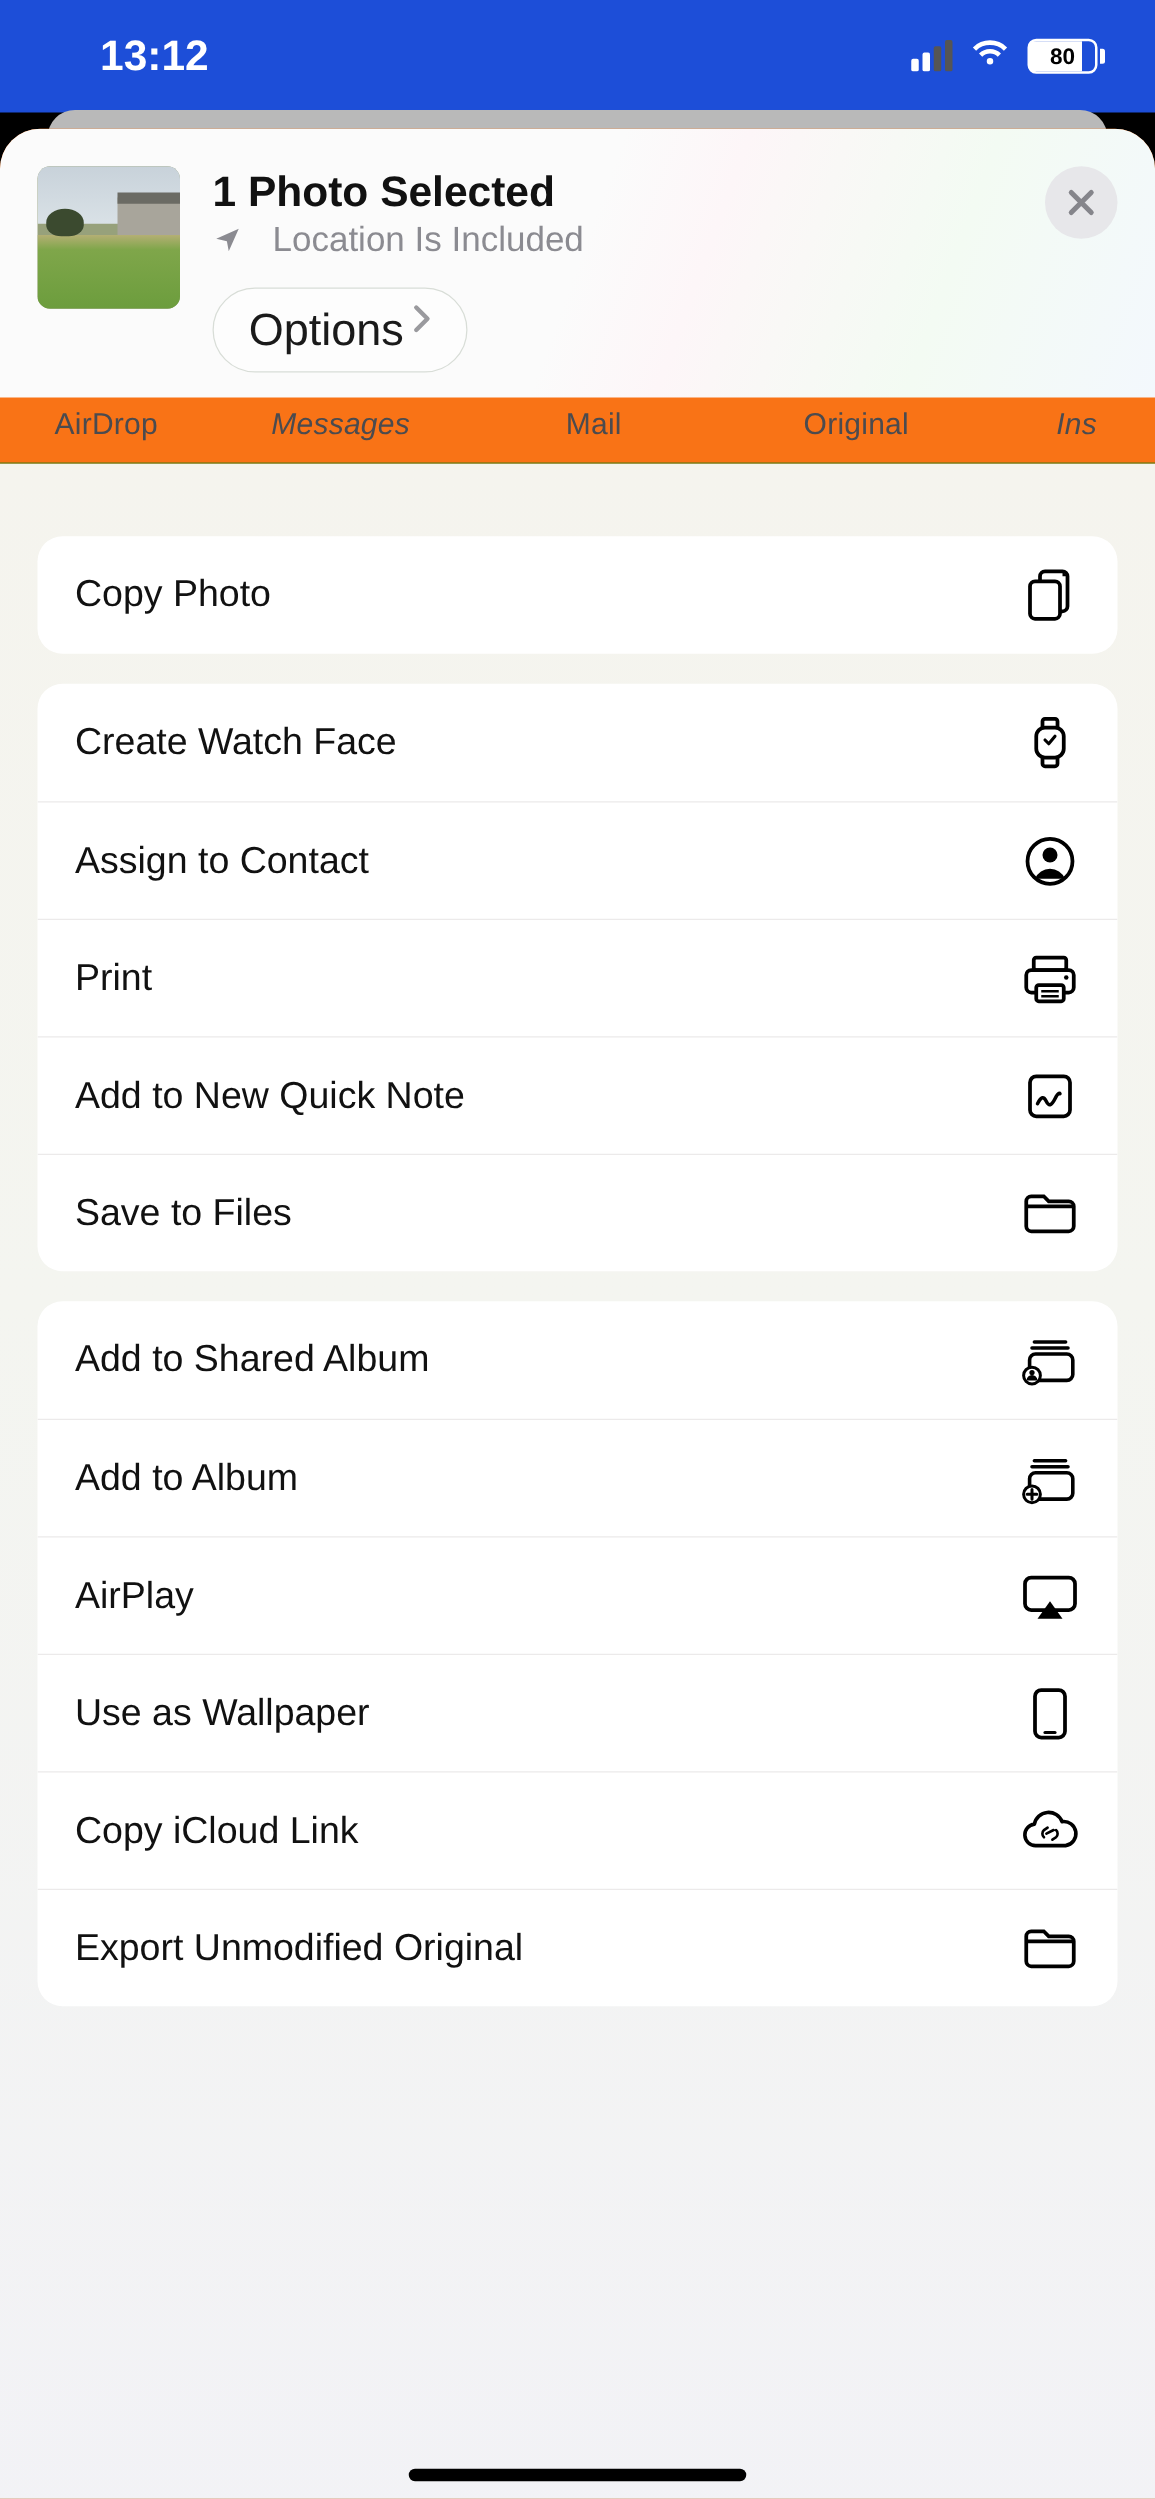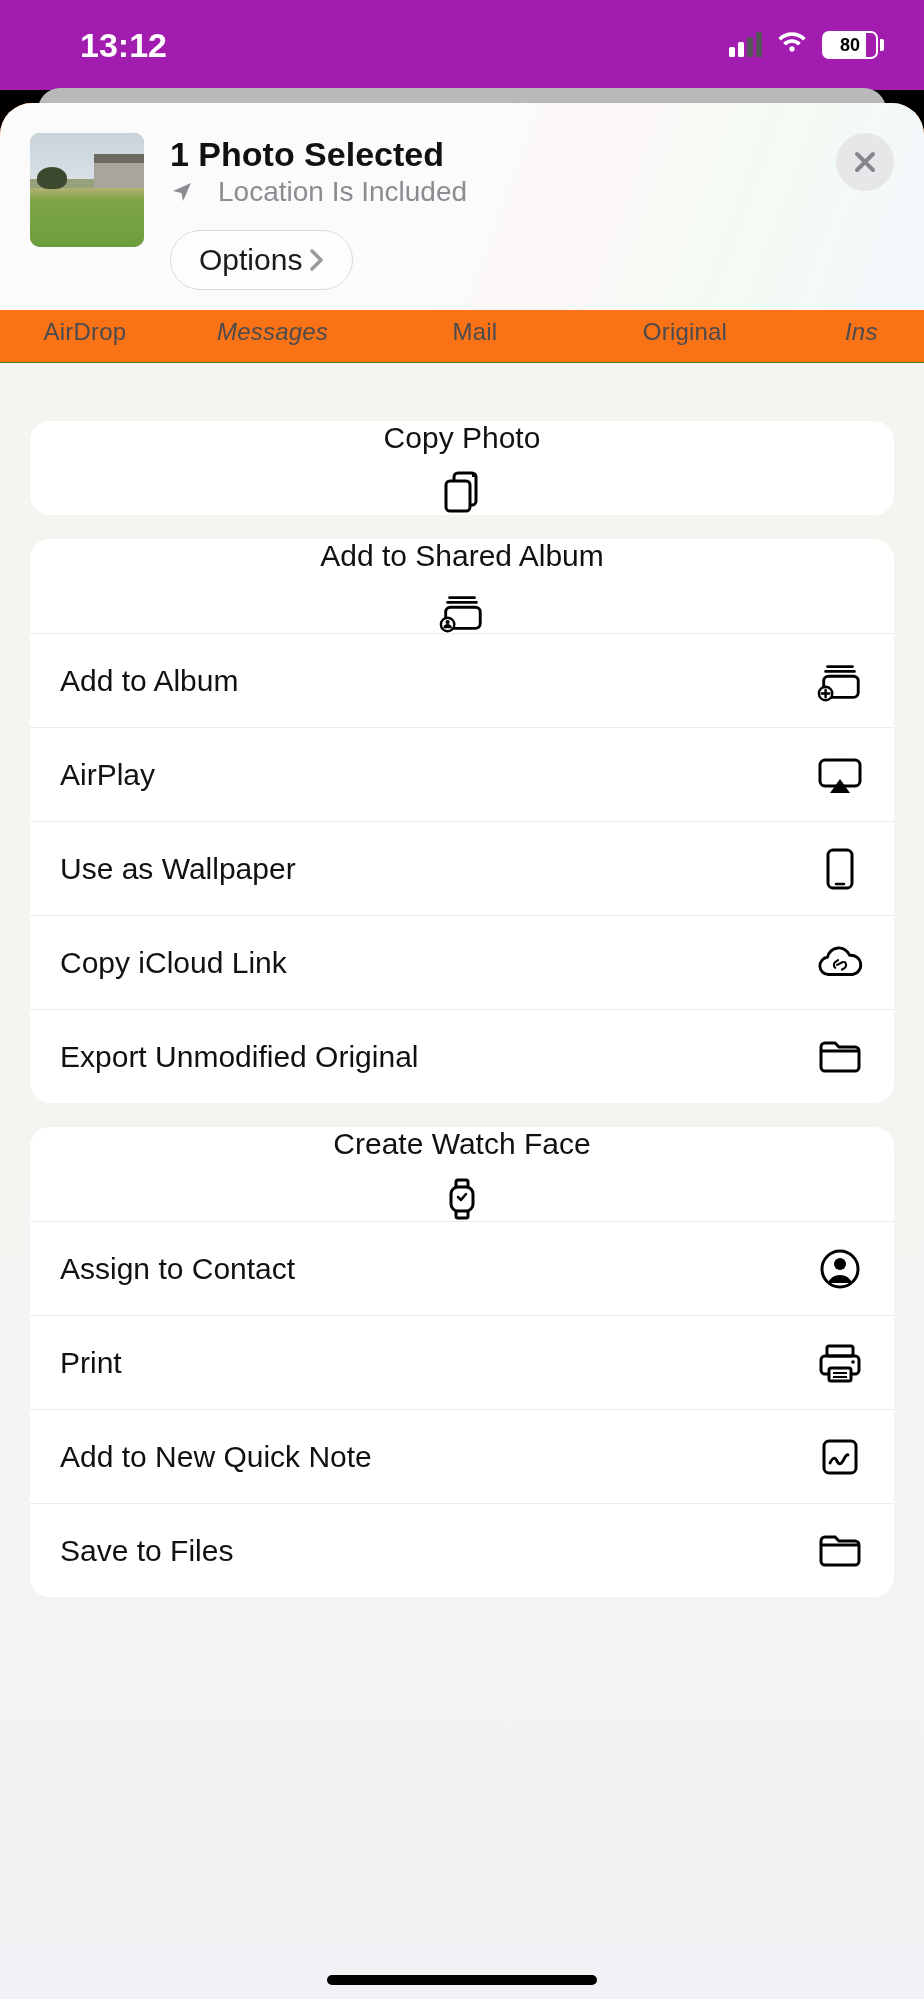--- a/index.html
+++ b/index.html
@@ -6,21 +6,21 @@
   html, body {
     width: 924px;
     height: 1999px;
     font-family: -apple-system, "SF Pro Text", "Helvetica Neue", Arial, sans-serif;
     background: #000;
     overflow: hidden;
   }
   
   .status-bar {
     height: 90px;
-    background: #a21caf;
+    background: #1d4ed8;
     color: #fff;
     display: flex;
     align-items: center;
     padding: 0 40px 0 80px;
     font-weight: 600;
     font-size: 34px;
     justify-content: space-between;
   }
   .status-right { display: flex; align-items: flex-start; gap: 14px; }
   .signal-bars { display: flex; align-items: flex-end; gap: 3px; height: 26px; }
@@ -72,26 +72,26 @@
   .thumb .roof { position:absolute; top:18%; right:0; width:44%; height:8%; background:#6b6b64;}
   .thumb .grass { position:absolute; inset:48% 0 0 0; background:linear-gradient(#b4af74 0%, #7fa64a 20%, #6c9d3d 100%);}
   .thumb .tree { position:absolute; top:30%; left:6%; width:30px; height:22px; background:#3b4a2f; border-radius:50% 50% 40% 40%;}
 
   .header-text { flex: 1; padding-top: 2px;}
   .title { font-size: 34px; font-weight: 700; color: #111; }
   .subtitle { font-size: 28px; color: #8b8b91; margin-top: 2px; display:flex; align-items:center; gap:24px;}
   .loc-icon { display:inline-block; }
   .options-btn {
     margin-top: 22px;
-    display: inline-flex; align-items: center; gap: 6px;
+    display: inline-flex; gap: 6px;
     padding: 12px 26px 12px 28px;
     border: 1.5px solid #d8ddd7;
     background: rgba(255,255,255,.5);
     border-radius: 40px;
-    font-size: 30px; color: #1a1a1a; font-weight:500;
+    font-size: 36px; color: #1a1a1a; font-weight:500;
   }
   .close-btn {
     width: 58px; height: 58px; border-radius: 50%;
     background: #e7e7ea; display: flex; align-items: center; justify-content: center;
     flex-shrink: 0;
   }
 
   .app-row {
     display: flex; padding: 8px 0 16px 0;
     font-size: 24px; color: #4b4b4f; letter-spacing: .2px;
@@ -118,21 +118,21 @@
     overflow: hidden;
   }
   .row {
     display: flex; align-items: center; justify-content: space-between;
     padding: 0 30px;
     height: 94px;
     font-size: 30px;
     color: #111;
     border-top: 1px solid #eceaea;
   }
-  .group .row:first-child { border-top: none; flex-direction: column; }
+  .group .row:first-child { border-top: none; }
   .row .label { }
   .row .ico { width: 48px; display:flex; justify-content:center; align-items:center; }
 
   
   .home-indicator {
     position: absolute;
     bottom: 14px; left: 50%; transform: translateX(-50%);
     width: 270px; height: 10px; border-radius: 6px; background: #000;
   }
 </style>
@@ -214,82 +214,20 @@
               <rect x="6" y="12" width="24" height="30" rx="4" fill="none" stroke="#000" stroke-width="3"></rect>
               <path d="M14 12V8a4 4 0 0 1 4-4h14a4 4 0 0 1 4 4v24a4 4 0 0 1-4 4h-2" fill="none" stroke="#000" stroke-width="3"></path>
               <path d="M32 4l4 4h-4z" fill="#000"></path>
             </svg>
         </span>
       </div>
     </div>
 
     <div class="group">
       <div class="row">
-        <span class="label">Add to Shared Album</span>
-        <span class="ico">
-          <svg width="50" height="42" viewBox="0 0 50 42">
-              <path d="M12 6h26M10 11h30" stroke="#000" stroke-width="3" stroke-linecap="round"></path>
-              <rect x="8" y="16" width="36" height="22" rx="5" fill="none" stroke="#000" stroke-width="3"></rect>
-              <circle cx="10" cy="34" r="7" fill="#fff" stroke="#000" stroke-width="2.5"></circle>
-              <circle cx="10" cy="31.5" r="2.2" fill="#000"></circle>
-              <path d="M5.5 38a4.5 4.5 0 0 1 9 0" fill="#000"></path>
-            </svg>
-        </span>
-      </div>
-      <div class="row">
-        <span class="label">Add to Album</span>
-        <span class="ico">
-          <svg width="50" height="42" viewBox="0 0 50 42">
-              <path d="M12 6h26M10 11h30" stroke="#000" stroke-width="3" stroke-linecap="round"></path>
-              <rect x="8" y="16" width="36" height="22" rx="5" fill="none" stroke="#000" stroke-width="3"></rect>
-              <circle cx="10" cy="34" r="7" fill="#fff" stroke="#000" stroke-width="2.5"></circle>
-              <path d="M10 30v8M6 34h8" stroke="#000" stroke-width="2.5" stroke-linecap="round"></path>
-            </svg>
-        </span>
-      </div>
-      <div class="row">
-        <span class="label">AirPlay</span>
-        <span class="ico">
-          <svg width="48" height="40" viewBox="0 0 48 40">
-              <rect x="4" y="5" width="40" height="26" rx="5" fill="none" stroke="#000" stroke-width="3"></rect>
-              <path d="M24 24 L34 38 H14 Z" fill="#000"></path>
-            </svg>
-        </span>
-      </div>
-      <div class="row">
-        <span class="label">Use as Wallpaper</span>
-        <span class="ico">
-          <svg width="30" height="44" viewBox="0 0 30 44">
-              <rect x="3" y="3" width="24" height="38" rx="5" fill="none" stroke="#000" stroke-width="3"></rect>
-              <line x1="11" y1="37" x2="19" y2="37" stroke="#000" stroke-width="2.5" stroke-linecap="round"></line>
-            </svg>
-        </span>
-      </div>
-      <div class="row">
-        <span class="label">Copy iCloud Link</span>
-        <span class="ico">
-          <svg width="50" height="36" viewBox="0 0 50 36">
-              <path d="M38 30H13a9 9 0 0 1-1-17.94A12 12 0 0 1 35 10a9 9 0 0 1 3 20Z" fill="none" stroke="#000" stroke-width="3" stroke-linejoin="round"></path>
-              <path d="M20 23a4 4 0 0 1 0-6l3-2M30 17a4 4 0 0 1 0 6l-3 2M22 20l6-3" stroke="#000" stroke-width="2.2" stroke-linecap="round" fill="none"></path>
-            </svg>
-        </span>
-      </div>
-      <div class="row">
-        <span class="label">Export Unmodified Original</span>
-        <span class="ico">
-          <svg width="46" height="36" viewBox="0 0 46 36">
-              <path d="M4 10V8a4 4 0 0 1 4-4h10l4 4h16a4 4 0 0 1 4 4v16a4 4 0 0 1-4 4H8a4 4 0 0 1-4-4V10Z" fill="none" stroke="#000" stroke-width="3"></path>
-              <line x1="4" y1="12" x2="42" y2="12" stroke="#000" stroke-width="3"></line>
-            </svg>
-        </span>
-      </div>
-    </div>
-
-    <div class="group">
-      <div class="row">
         <span class="label">Create Watch Face</span>
         <span class="ico">
           <svg width="32" height="44" viewBox="0 0 32 44">
               <rect x="5" y="10" width="22" height="24" rx="7" fill="none" stroke="#000" stroke-width="3"></rect>
               <path d="M10 10V5a2 2 0 0 1 2-2h8a2 2 0 0 1 2 2v5M10 34v5a2 2 0 0 0 2 2h8a2 2 0 0 0 2-2v-5" fill="none" stroke="#000" stroke-width="3"></path>
               <path d="M12 20l3 3 5-6" fill="none" stroke="#000" stroke-width="2.5" stroke-linecap="round" stroke-linejoin="round"></path>
             </svg>
         </span>
       </div>
       <div class="row">
@@ -328,16 +266,78 @@
         <span class="label">Save to Files</span>
         <span class="ico">
           <svg width="46" height="36" viewBox="0 0 46 36">
               <path d="M4 10V8a4 4 0 0 1 4-4h10l4 4h16a4 4 0 0 1 4 4v16a4 4 0 0 1-4 4H8a4 4 0 0 1-4-4V10Z" fill="none" stroke="#000" stroke-width="3"></path>
               <line x1="4" y1="12" x2="42" y2="12" stroke="#000" stroke-width="3"></line>
             </svg>
         </span>
       </div>
     </div>
 
+    <div class="group">
+      <div class="row">
+        <span class="label">Add to Shared Album</span>
+        <span class="ico">
+          <svg width="50" height="42" viewBox="0 0 50 42">
+              <path d="M12 6h26M10 11h30" stroke="#000" stroke-width="3" stroke-linecap="round"></path>
+              <rect x="8" y="16" width="36" height="22" rx="5" fill="none" stroke="#000" stroke-width="3"></rect>
+              <circle cx="10" cy="34" r="7" fill="#fff" stroke="#000" stroke-width="2.5"></circle>
+              <circle cx="10" cy="31.5" r="2.2" fill="#000"></circle>
+              <path d="M5.5 38a4.5 4.5 0 0 1 9 0" fill="#000"></path>
+            </svg>
+        </span>
+      </div>
+      <div class="row">
+        <span class="label">Add to Album</span>
+        <span class="ico">
+          <svg width="50" height="42" viewBox="0 0 50 42">
+              <path d="M12 6h26M10 11h30" stroke="#000" stroke-width="3" stroke-linecap="round"></path>
+              <rect x="8" y="16" width="36" height="22" rx="5" fill="none" stroke="#000" stroke-width="3"></rect>
+              <circle cx="10" cy="34" r="7" fill="#fff" stroke="#000" stroke-width="2.5"></circle>
+              <path d="M10 30v8M6 34h8" stroke="#000" stroke-width="2.5" stroke-linecap="round"></path>
+            </svg>
+        </span>
+      </div>
+      <div class="row">
+        <span class="label">AirPlay</span>
+        <span class="ico">
+          <svg width="48" height="40" viewBox="0 0 48 40">
+              <rect x="4" y="5" width="40" height="26" rx="5" fill="none" stroke="#000" stroke-width="3"></rect>
+              <path d="M24 24 L34 38 H14 Z" fill="#000"></path>
+            </svg>
+        </span>
+      </div>
+      <div class="row">
+        <span class="label">Use as Wallpaper</span>
+        <span class="ico">
+          <svg width="30" height="44" viewBox="0 0 30 44">
+              <rect x="3" y="3" width="24" height="38" rx="5" fill="none" stroke="#000" stroke-width="3"></rect>
+              <line x1="11" y1="37" x2="19" y2="37" stroke="#000" stroke-width="2.5" stroke-linecap="round"></line>
+            </svg>
+        </span>
+      </div>
+      <div class="row">
+        <span class="label">Copy iCloud Link</span>
+        <span class="ico">
+          <svg width="50" height="36" viewBox="0 0 50 36">
+              <path d="M38 30H13a9 9 0 0 1-1-17.94A12 12 0 0 1 35 10a9 9 0 0 1 3 20Z" fill="none" stroke="#000" stroke-width="3" stroke-linejoin="round"></path>
+              <path d="M20 23a4 4 0 0 1 0-6l3-2M30 17a4 4 0 0 1 0 6l-3 2M22 20l6-3" stroke="#000" stroke-width="2.2" stroke-linecap="round" fill="none"></path>
+            </svg>
+        </span>
+      </div>
+      <div class="row">
+        <span class="label">Export Unmodified Original</span>
+        <span class="ico">
+          <svg width="46" height="36" viewBox="0 0 46 36">
+              <path d="M4 10V8a4 4 0 0 1 4-4h10l4 4h16a4 4 0 0 1 4 4v16a4 4 0 0 1-4 4H8a4 4 0 0 1-4-4V10Z" fill="none" stroke="#000" stroke-width="3"></path>
+              <line x1="4" y1="12" x2="42" y2="12" stroke="#000" stroke-width="3"></line>
+            </svg>
+        </span>
+      </div>
+    </div>
+
   </div>
 
   <div class="home-indicator"></div>
 </div>
 
 </body></html>

